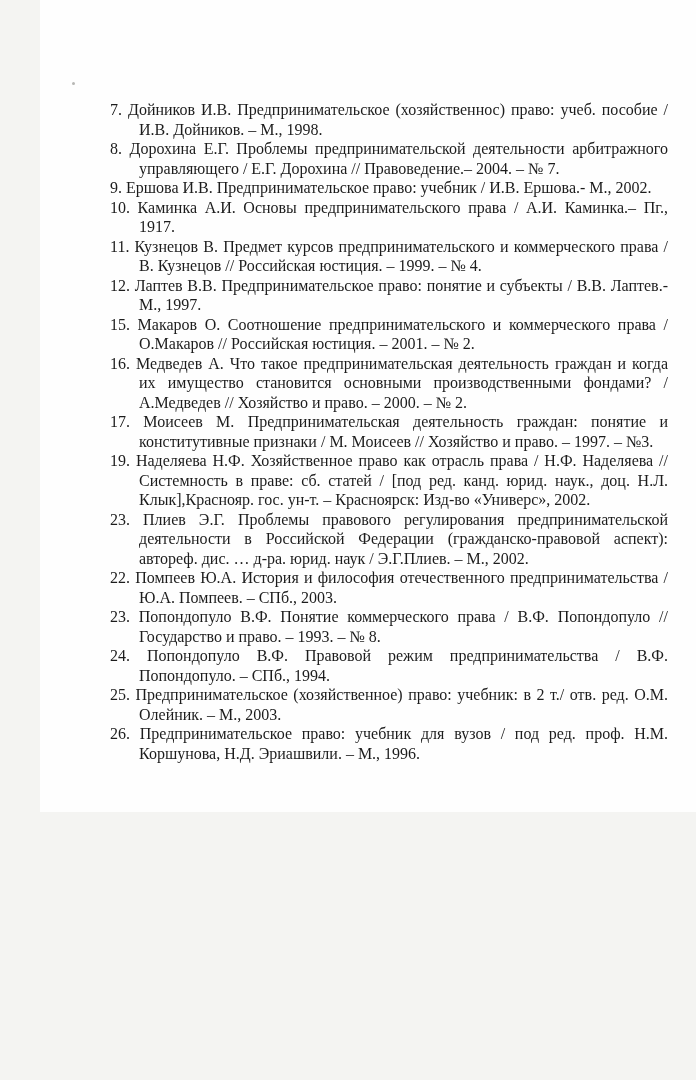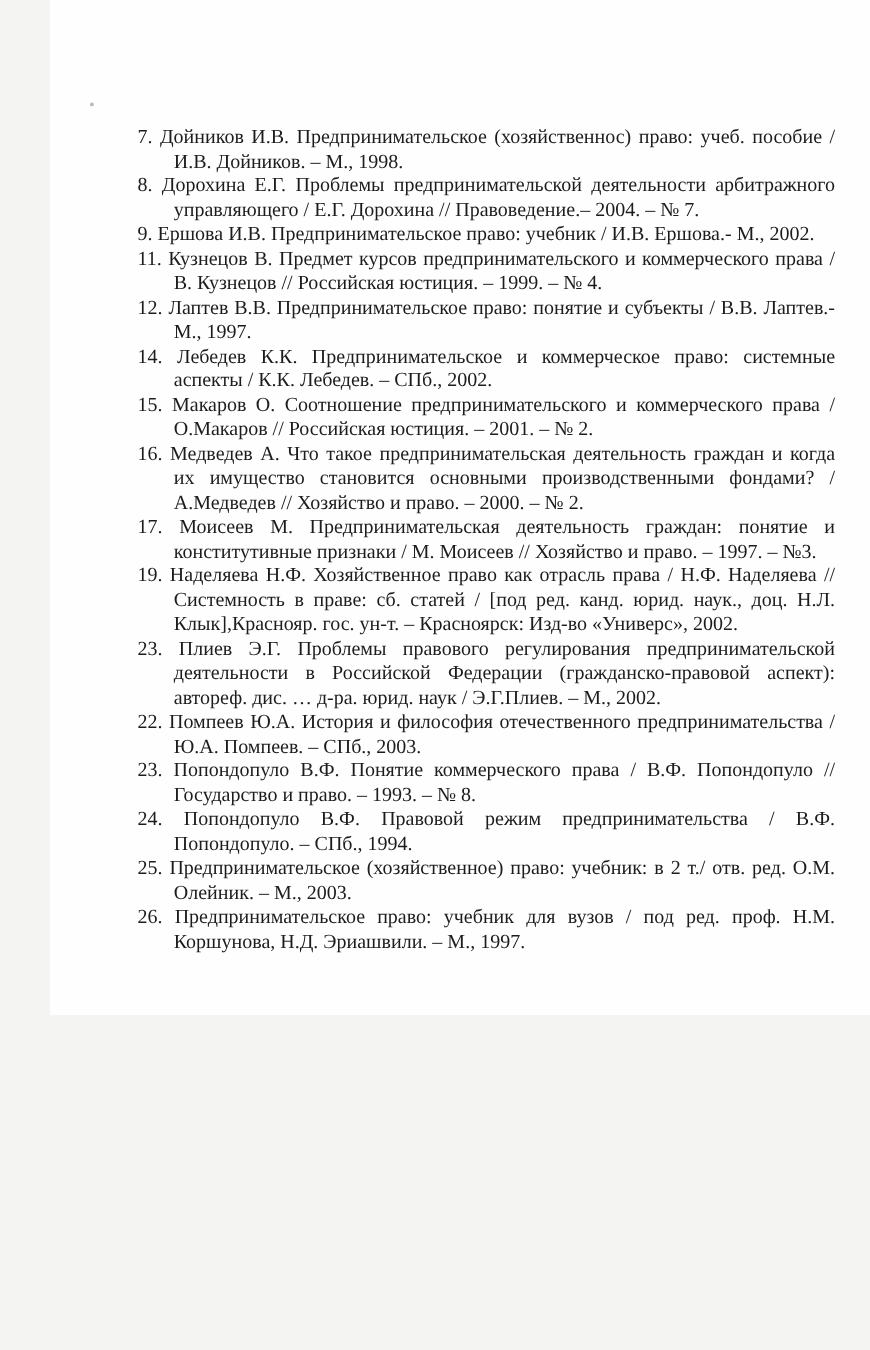--- a/index.html
+++ b/index.html
@@ -61,29 +61,29 @@
 </style>
 </head>
 <body>
 
 <div class="page">
   <div class="speck speck-1"></div>
   <ol class="bib-list" id="bib-list">
       <li class="bib-item"><span class="num">7.</span> <span class="entry-text">Дойников И.В. Предпринимательское (хозяйственнос) право: учеб. пособие / И.В. Дойников. – М., 1998.</span></li>
       <li class="bib-item"><span class="num">8.</span> <span class="entry-text">Дорохина Е.Г. Проблемы предпринимательской деятельности арбитражного управляющего / Е.Г. Дорохина // Правоведение.– 2004. – № 7.</span></li>
       <li class="bib-item"><span class="num">9.</span> <span class="entry-text">Ершова И.В. Предпринимательское право: учебник / И.В. Ершова.- М., 2002.</span></li>
+      <li class="bib-item"><span class="num">10.</span> <span class="entry-text">Каминка А.И. Основы предпринимательского права / А.И. Каминка.– Пг., 1917.</span></li>
       <li class="bib-item"><span class="num">11.</span> <span class="entry-text">Кузнецов В. Предмет курсов предпринимательского и коммерческого права / В. Кузнецов // Российская юстиция. – 1999. – № 4.</span></li>
       <li class="bib-item"><span class="num">12.</span> <span class="entry-text">Лаптев В.В. Предпринимательское право: понятие и субъекты / В.В. Лаптев.- М., 1997.</span></li>
-      <li class="bib-item"><span class="num">14.</span> <span class="entry-text">Лебедев К.К. Предпринимательское и коммерческое право: системные аспекты / К.К. Лебедев. – СПб., 2002.</span></li>
       <li class="bib-item"><span class="num">15.</span> <span class="entry-text">Макаров О. Соотношение предпринимательского и коммерческого права / О.Макаров // Российская юстиция. – 2001. – № 2.</span></li>
       <li class="bib-item"><span class="num">16.</span> <span class="entry-text">Медведев А. Что такое предпринимательская деятельность граждан и когда их имущество становится основными производственными фондами? / А.Медведев // Хозяйство и право. – 2000. – № 2.</span></li>
       <li class="bib-item"><span class="num">17.</span> <span class="entry-text">Моисеев М. Предпринимательская деятельность граждан: понятие и конститутивные признаки / М. Моисеев // Хозяйство и право. – 1997. – №3.</span></li>
       <li class="bib-item"><span class="num">19.</span> <span class="entry-text">Наделяева Н.Ф. Хозяйственное право как отрасль права / Н.Ф. Наделяева // Системность в праве: сб. статей / [под ред. канд. юрид. наук., доц. Н.Л. Клык],Краснояр. гос. ун-т. – Красноярск: Изд-во «Универс», 2002.</span></li>
       <li class="bib-item"><span class="num">23.</span> <span class="entry-text">Плиев Э.Г. Проблемы правового регулирования предпринимательской деятельности в Российской Федерации (гражданско-правовой аспект): автореф. дис. … д-ра. юрид. наук / Э.Г.Плиев. – М., 2002.</span></li>
       <li class="bib-item"><span class="num">22.</span> <span class="entry-text">Помпеев Ю.А. История и философия отечественного предпринимательства / Ю.А. Помпеев. – СПб., 2003.</span></li>
       <li class="bib-item"><span class="num">23.</span> <span class="entry-text">Попондопуло В.Ф. Понятие коммерческого права / В.Ф. Попондопуло // Государство и право. – 1993. – № 8.</span></li>
       <li class="bib-item"><span class="num">24.</span> <span class="entry-text">Попондопуло В.Ф. Правовой режим предпринимательства / В.Ф. Попондопуло. – СПб., 1994.</span></li>
       <li class="bib-item"><span class="num">25.</span> <span class="entry-text">Предпринимательское (хозяйственное) право: учебник: в 2 т./ отв. ред. О.М. Олейник. – М., 2003.</span></li>
-      <li class="bib-item"><span class="num">26.</span> <span class="entry-text">Предпринимательское право: учебник для вузов / под ред. проф. Н.М. Коршунова, Н.Д. Эриашвили. – М., 1997.</span></li>
+      <li class="bib-item"><span class="num">26.</span> <span class="entry-text">Предпринимательское право: учебник для вузов / под ред. проф. Н.М. Коршунова, Н.Д. Эриашвили. – М., 1996.</span></li>
     </ol>
   <div class="page-number">4</div>
   <div class="speck speck-2"></div>
 </div>
 
 </body></html>

